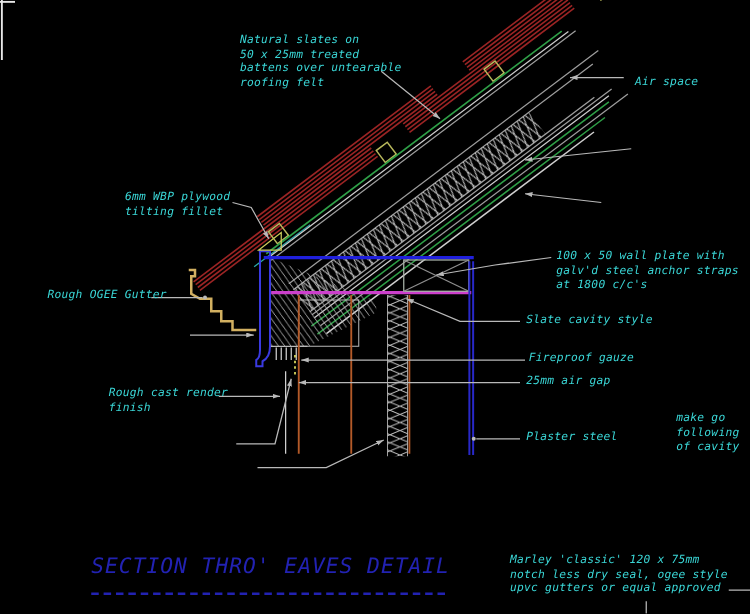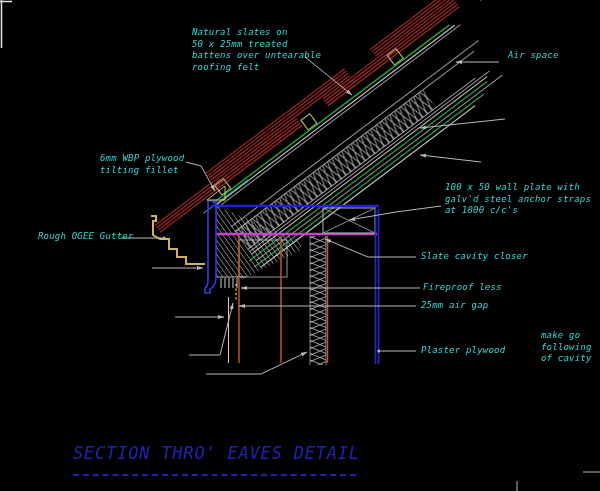--- a/index.html
+++ b/index.html
@@ -154,27 +154,32 @@
   </g>
 </svg>
 
   <div class="lbl" style="left:192px;top:27px">Natural slates on
 50 x 25mm treated
 battens over untearable
 roofing felt</div>
   <div class="lbl" style="left:100px;top:153px">6mm WBP plywood
 tilting fillet</div>
   <div class="lbl" style="left:38px;top:231px">Rough OGEE Gutter</div>
-  <div class="lbl" style="left:508px;top:50px">Air space</div>
-  <div class="lbl" style="left:445px;top:182px">100 x 50 wall plate with
+  <div class="lbl" style="left:87px;top:310px">Rough cast render
+finish</div>
+  <div class="lbl" style="left:508px;top:61px">Air space</div>
+  <div class="lbl" style="left:445px;top:200px">100 x 50 wall plate with
 galv'd steel anchor straps
 at 1800 c/c's</div>
-  <div class="lbl" style="left:421px;top:251px">Slate cavity closer</div>
-  <div class="lbl" style="left:423px;top:282px">Fireproof less</div>
+  <div class="lbl" style="left:421px;top:251px">Slate cavity style</div>
+  <div class="lbl" style="left:423px;top:282px">Fireproof gauze</div>
   <div class="lbl" style="left:421px;top:300px">25mm air gap</div>
-  <div class="lbl" style="left:421px;top:345px">Plaster plywood</div>
+  <div class="lbl" style="left:421px;top:345px">Plaster steel</div>
   <div class="lbl" style="left:541px;top:330px">make go
 following
 of cavity</div>
+  <div class="lbl" style="left:408px;top:443px">Marley 'classic' 120 x 75mm
+notch less dry seal, ogee style
+upvc gutters or equal approved</div>
 
   <div class="title" style="left:73px;top:443px">SECTION THRO' EAVES DETAIL</div>
   <div class="title-underline"></div>
 </div>
 
 </body></html>

